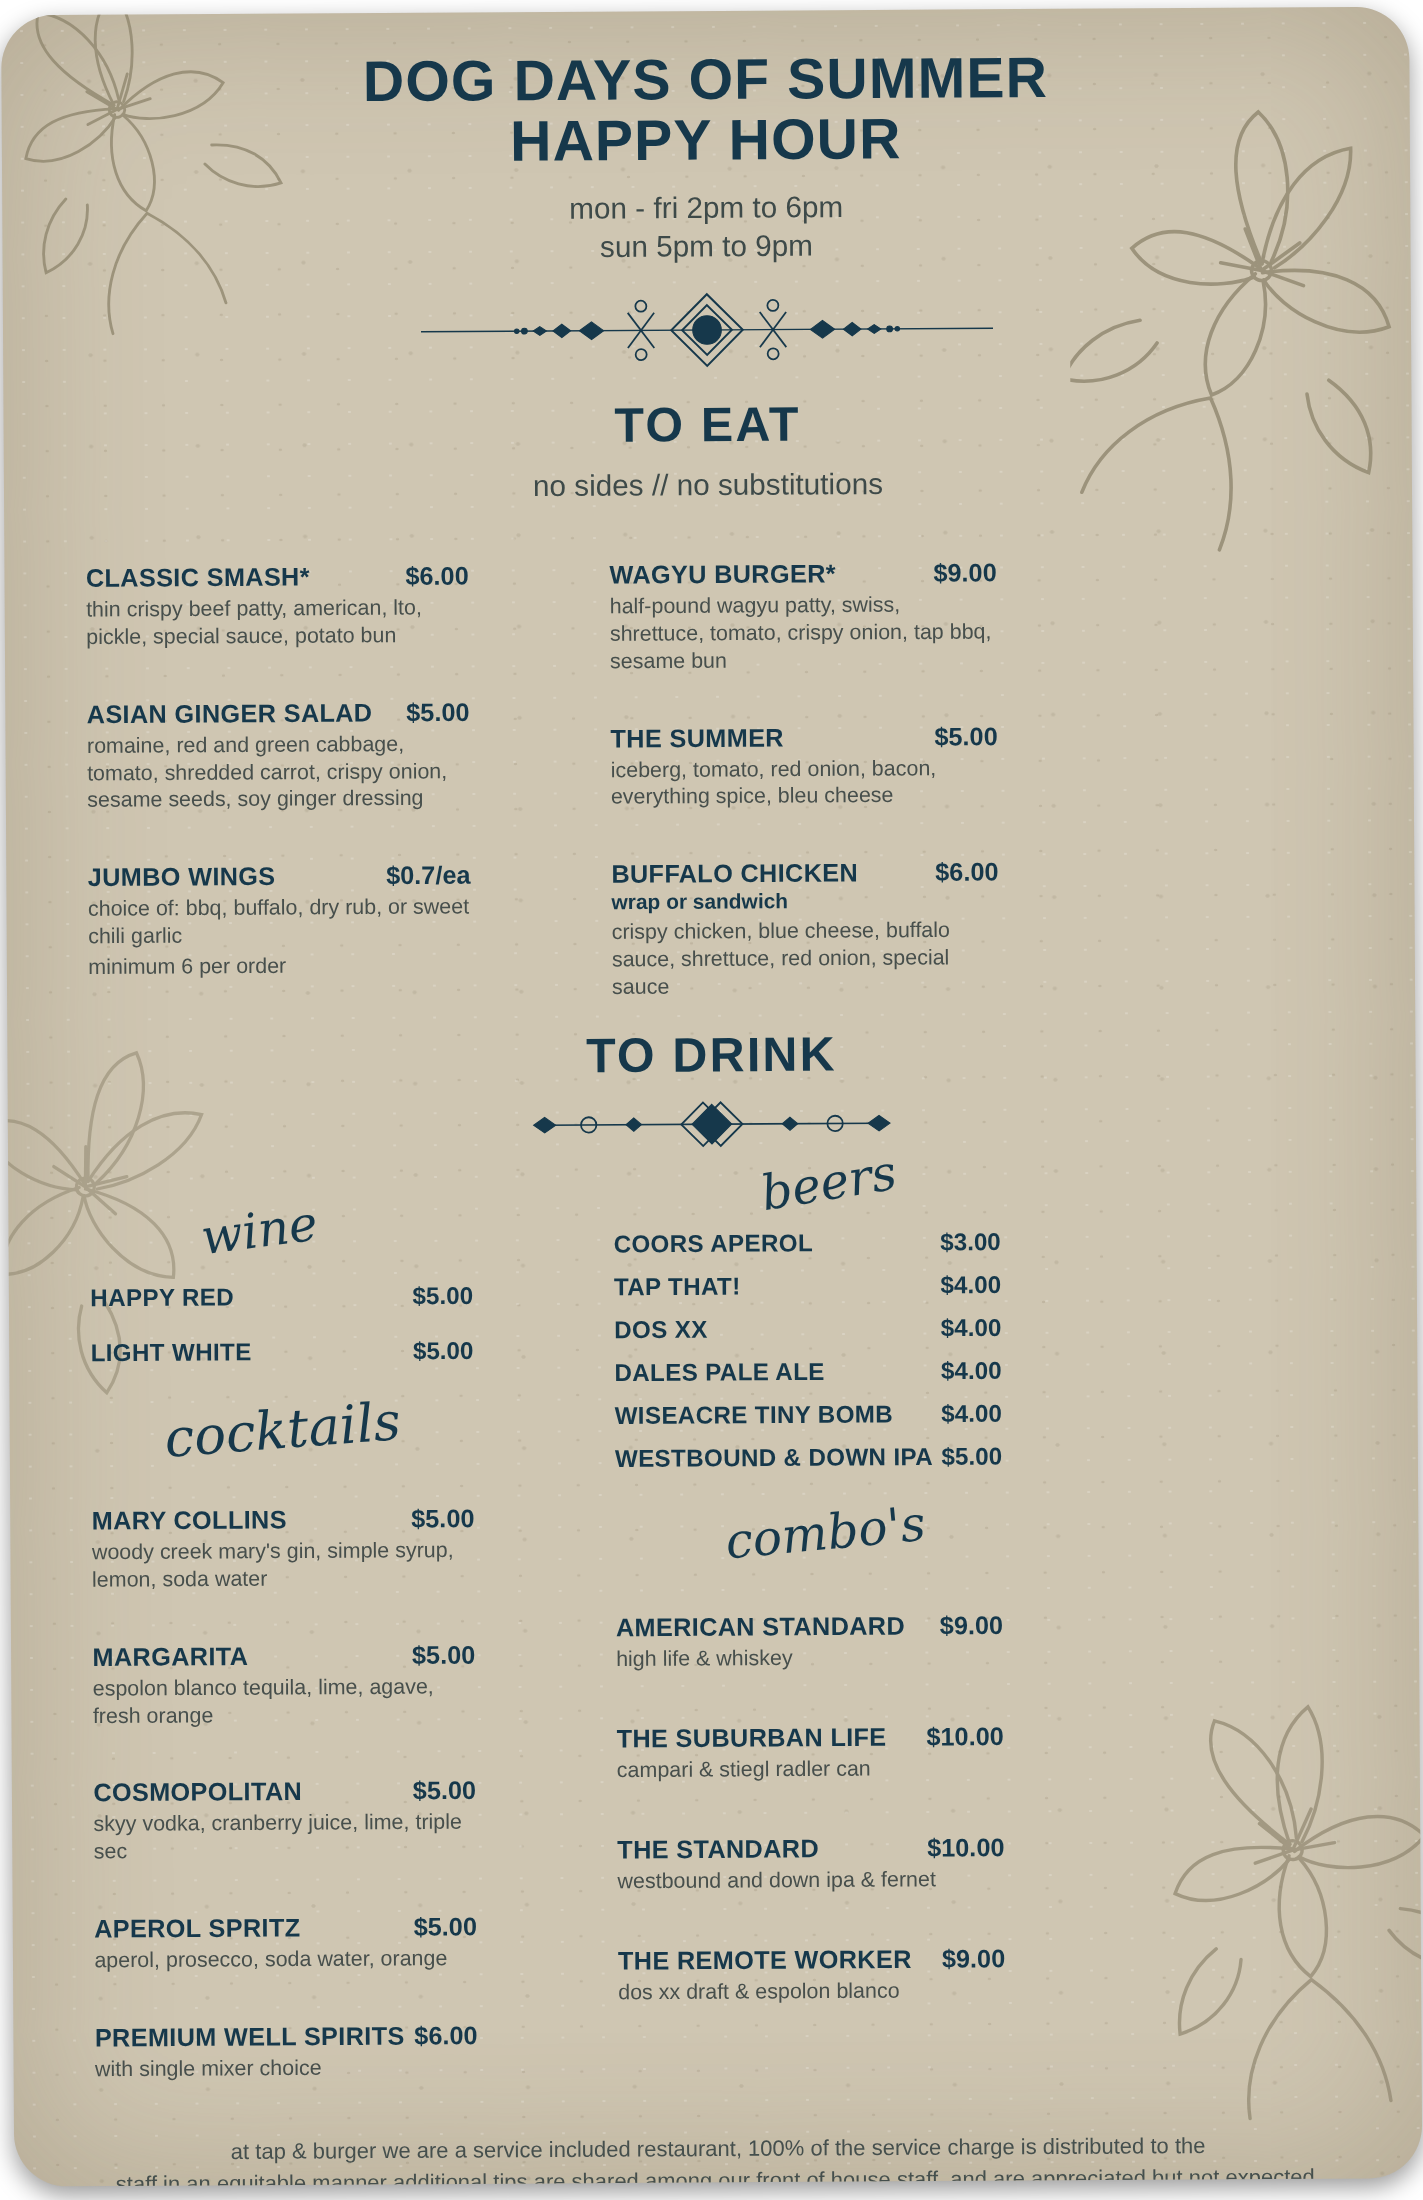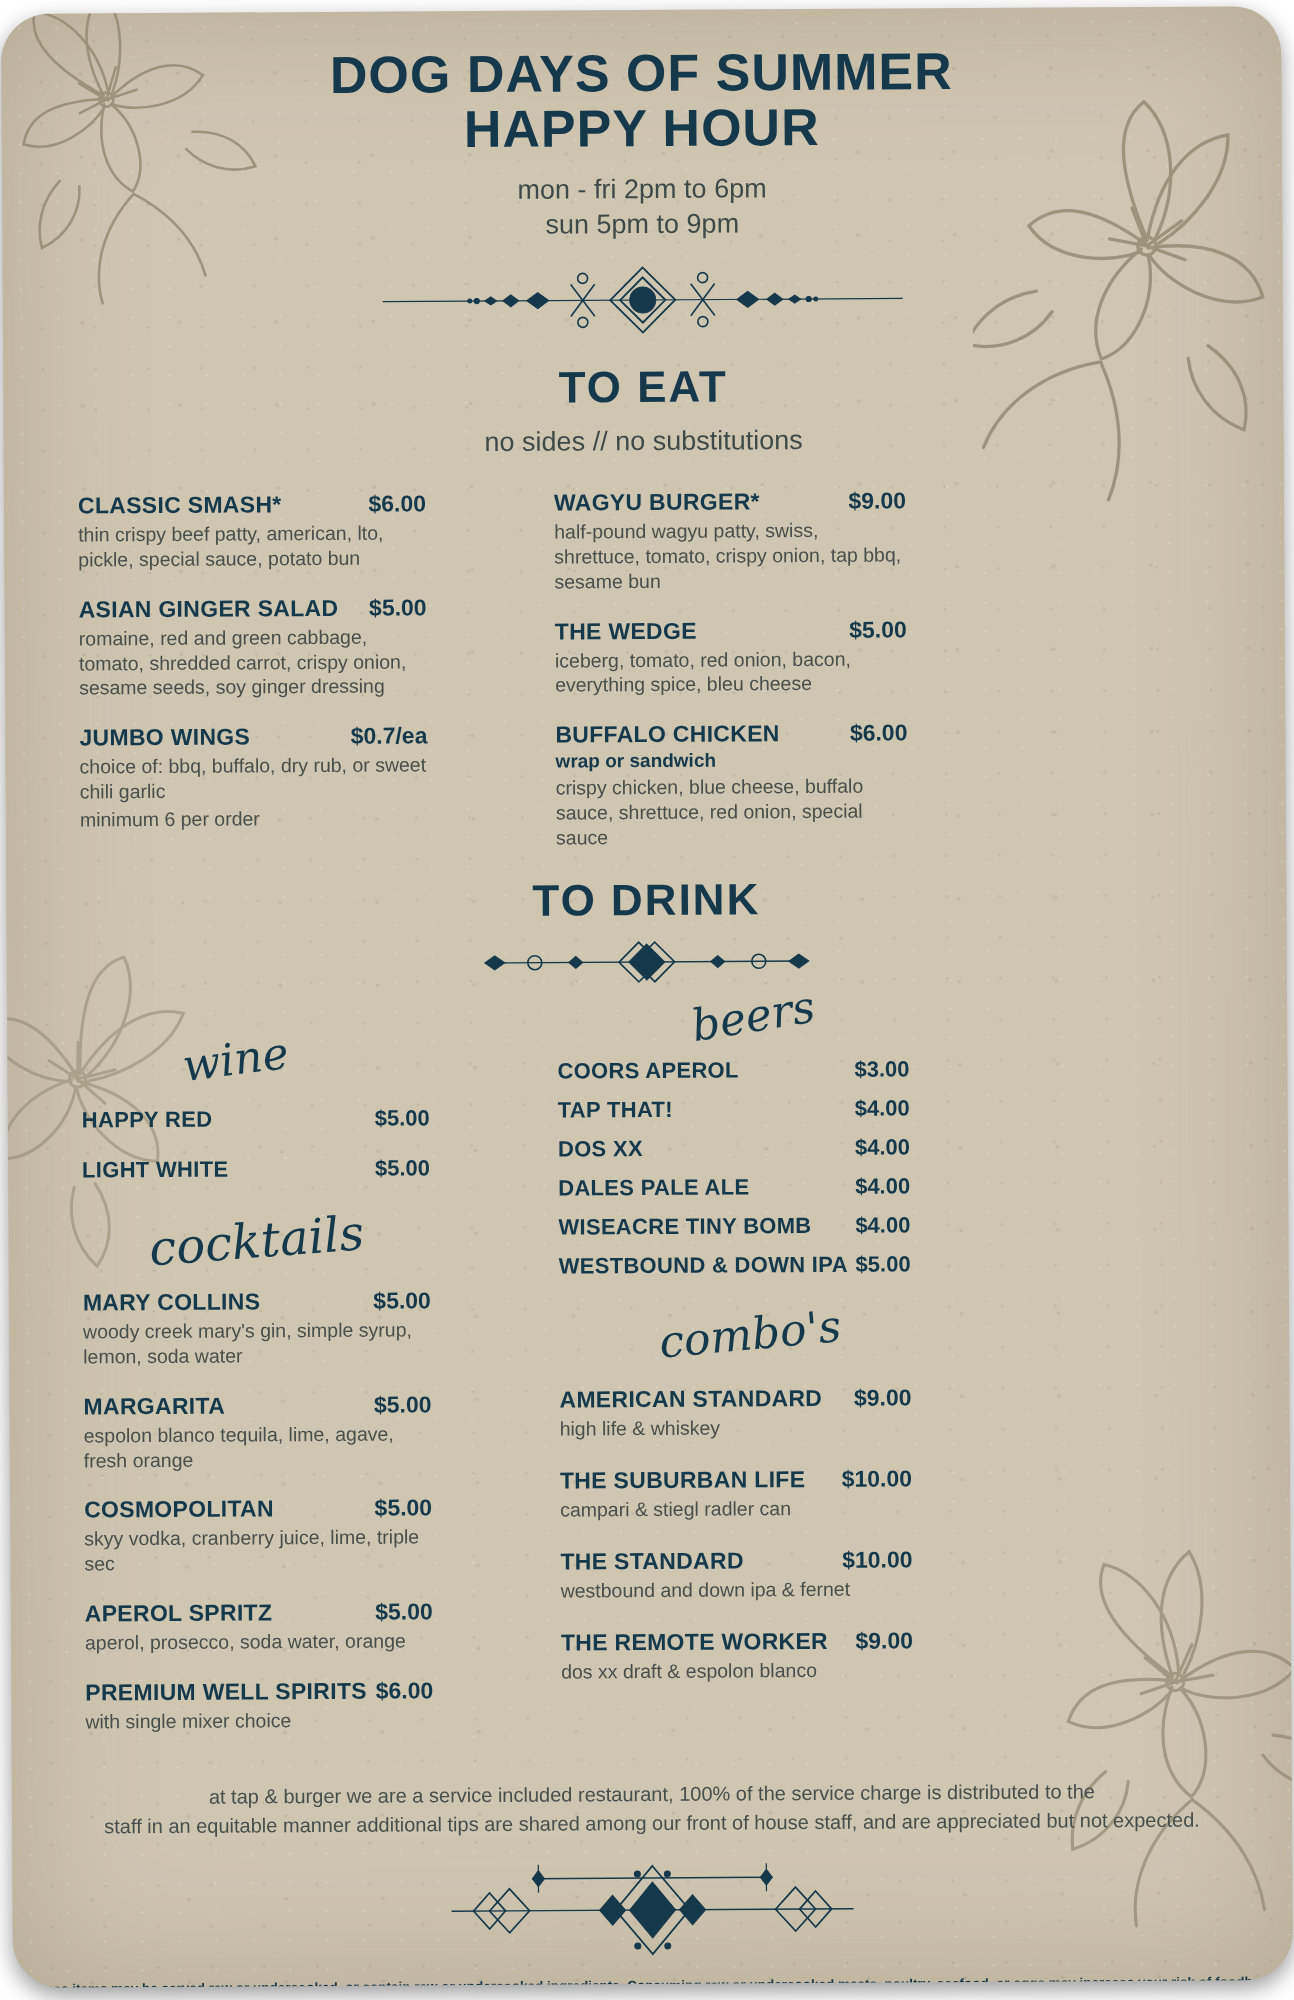--- a/index.html
+++ b/index.html
@@ -26,21 +26,21 @@
   .center{text-align:center;}
   .title{font-size:52px;line-height:1.06;font-weight:800;letter-spacing:1px;color:#16384b;margin:0;}
   .hours{font-size:27px;line-height:1.3;color:#3e4a49;margin-top:16px;}
   .orn{display:block;margin:10px auto 0 auto;}
   .section-h{font-size:44px;font-weight:800;letter-spacing:2px;color:#16384b;margin-top:14px;}
   .subnote{font-size:27px;color:#3e4a49;margin-top:14px;}
   .grid{display:grid;grid-template-columns:348px 352px;column-gap:128px;margin:32px 0 0 74px;}
   .mi{margin-bottom:24px;}
   .mi-head{display:flex;justify-content:space-between;align-items:baseline;}
   .mi-name{font-size:23px;font-weight:800;letter-spacing:.3px;color:#16384b;white-space:nowrap;}
-  .mi-price{font-size:23px;font-weight:800;color:#16384b;padding-left:8px;}
+  .mi-price{font-size:23px;font-weight:800;color:#16384b;padding-left:8px;margin-top:20px;}
   .mi-sub{font-size:19px;font-weight:700;color:#16384b;margin-top:2px;}
   .mi-desc{font-size:19.5px;line-height:1.27;color:#474f4c;margin-top:3px;}
   .script{
     font-family:"DejaVu Serif", serif;font-style:italic;font-weight:500;
     font-size:44px;color:#16384b;text-align:center;
   }
   .script-wine{transform:rotate(-7deg);margin:26px 40px 22px 0;}
   .script-beers{transform:rotate(-9deg);margin:-14px 0 16px 40px;}
   .script-cocktails{transform:rotate(-4deg);margin:30px 0 20px 0;font-size:48px;}
   .script-combos{transform:rotate(-5deg);margin:30px 0 26px 30px;}
@@ -163,21 +163,21 @@
       <div>
         <div class="mi">
           <div class="mi-head">
               <span class="mi-name">WAGYU BURGER*</span>
               <span class="mi-price">$9.00</span>
             </div>
           <div class="mi-desc">half-pound wagyu patty, swiss, shrettuce, tomato, crispy onion, tap bbq, sesame bun</div>
         </div>
         <div class="mi">
           <div class="mi-head">
-              <span class="mi-name">THE WEDGE</span>
+              <span class="mi-name">THE SUMMER</span>
               <span class="mi-price">$5.00</span>
             </div>
           <div class="mi-desc">iceberg, tomato, red onion, bacon, everything spice, bleu cheese</div>
         </div>
         <div class="mi">
           <div class="mi-head">
               <span class="mi-name">BUFFALO CHICKEN</span>
               <span class="mi-price">$6.00</span>
             </div>
           <div class="mi-sub">wrap or sandwich</div>

